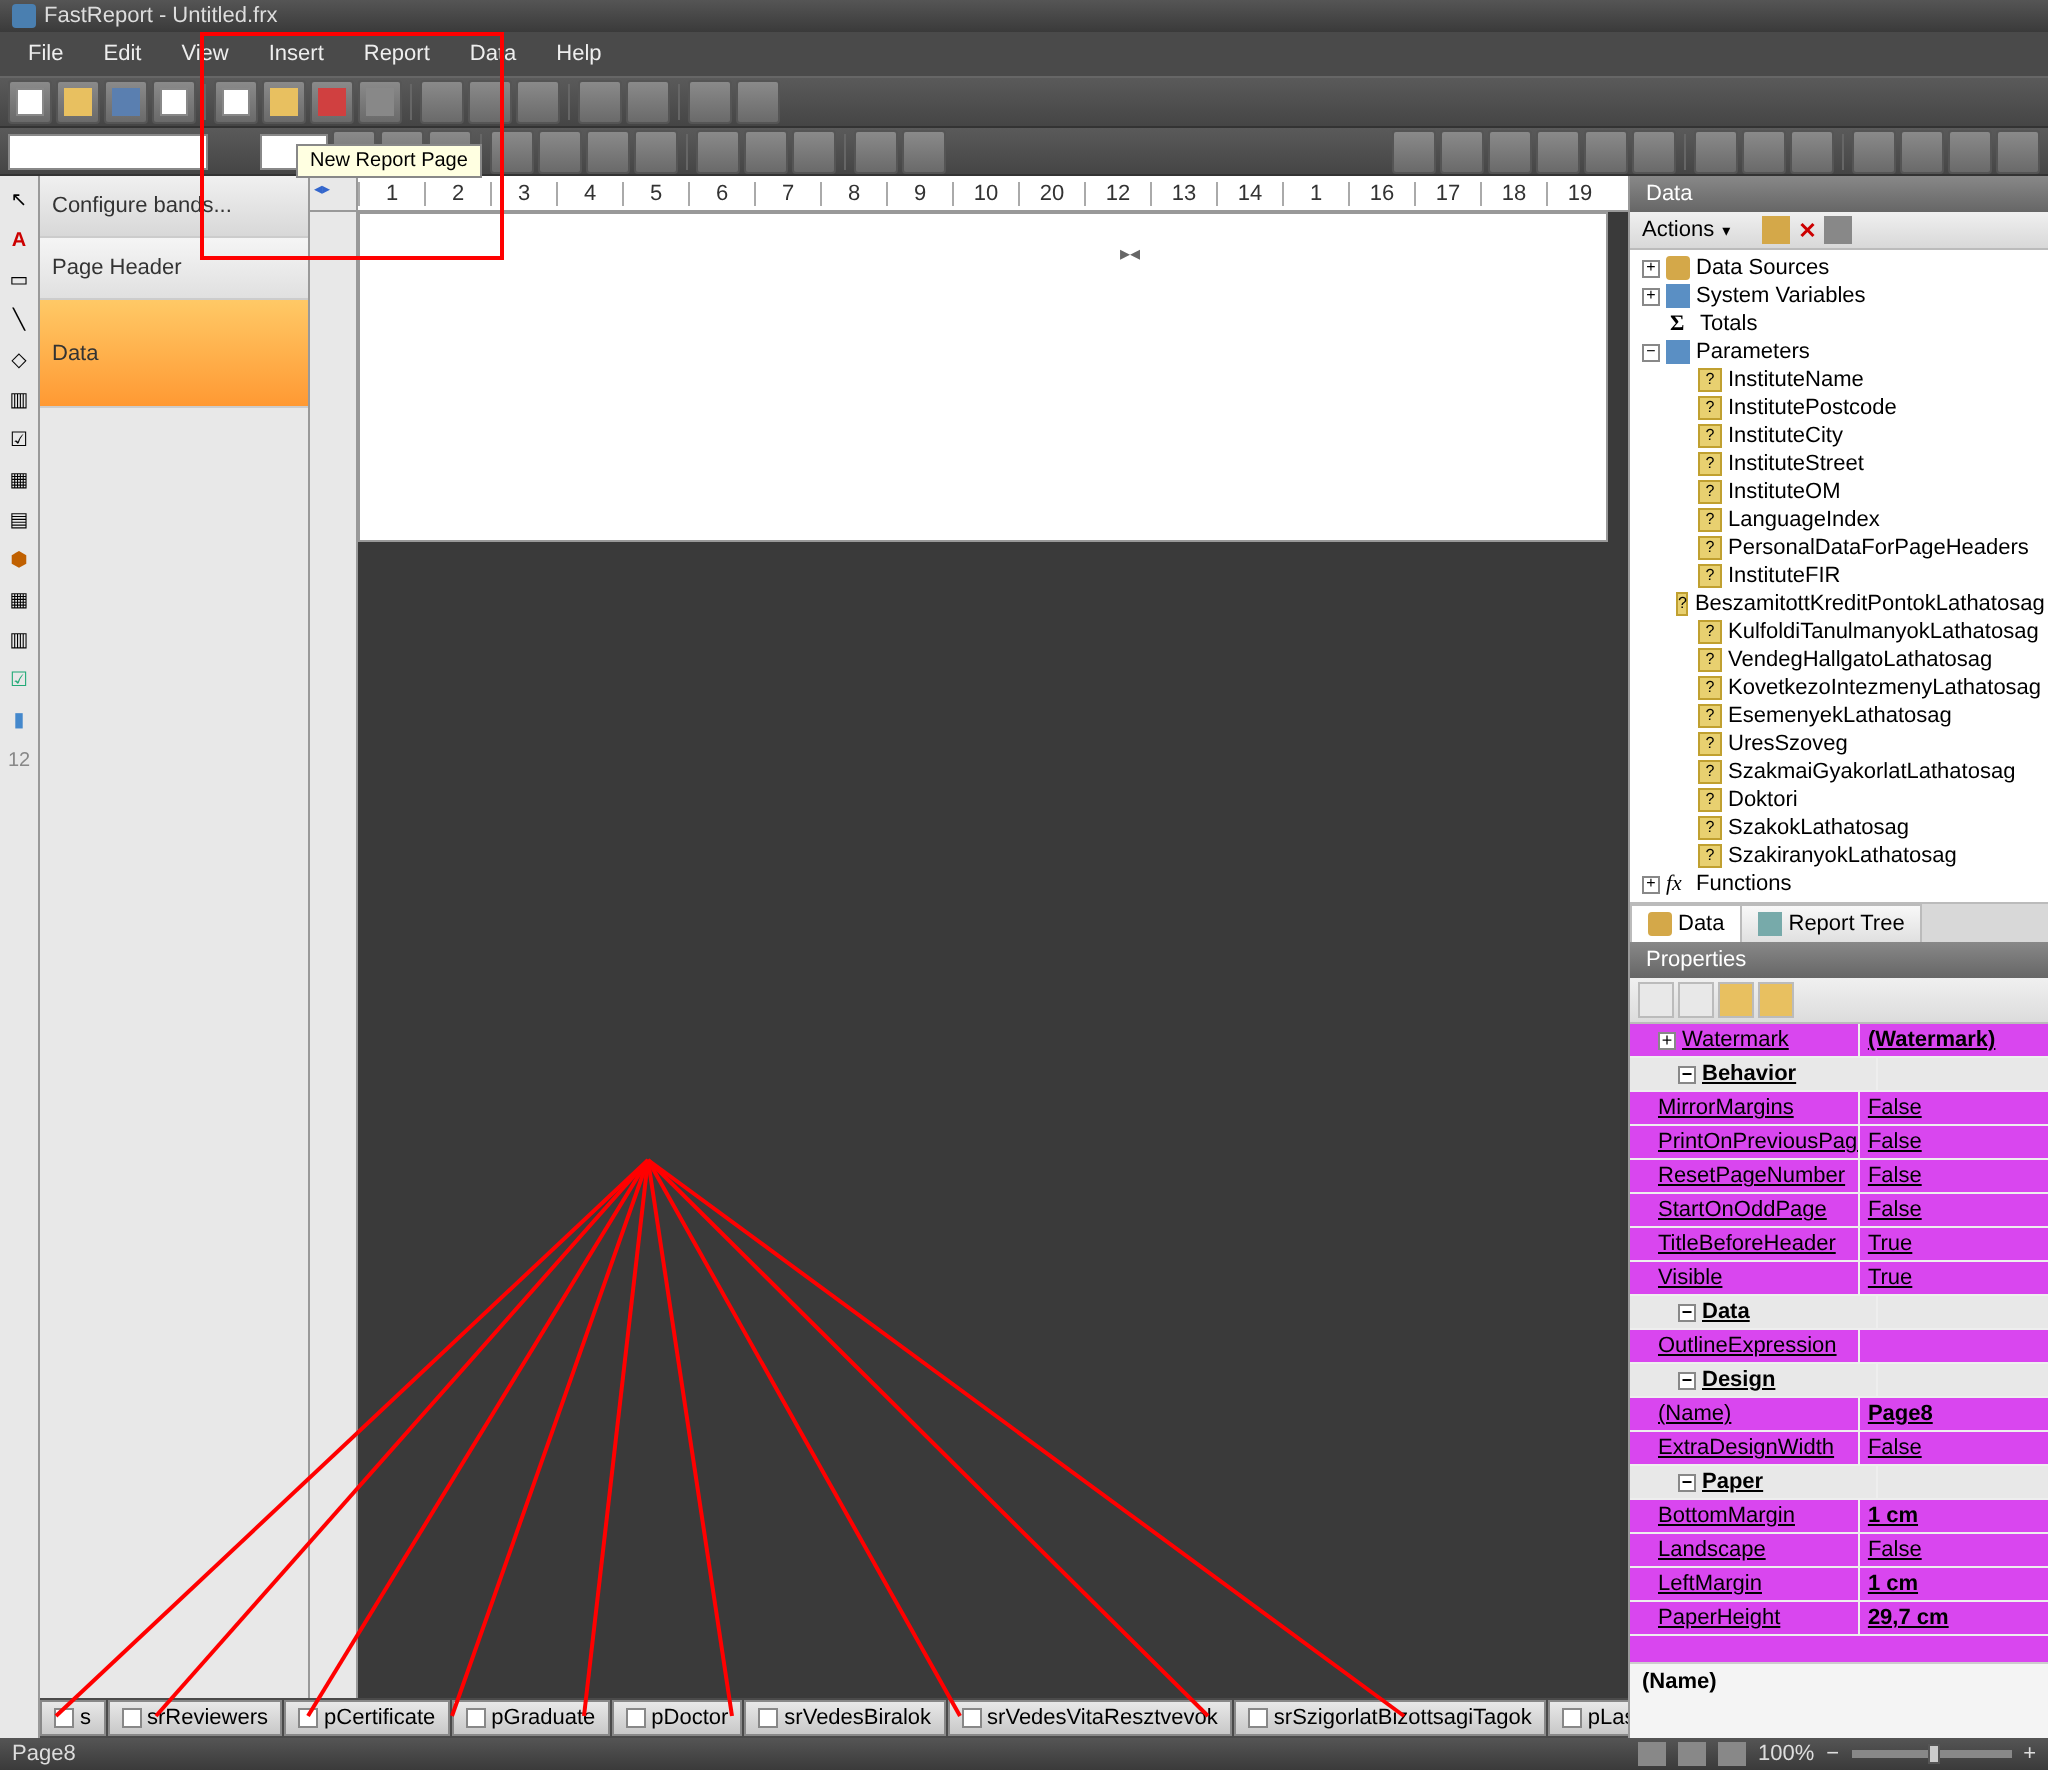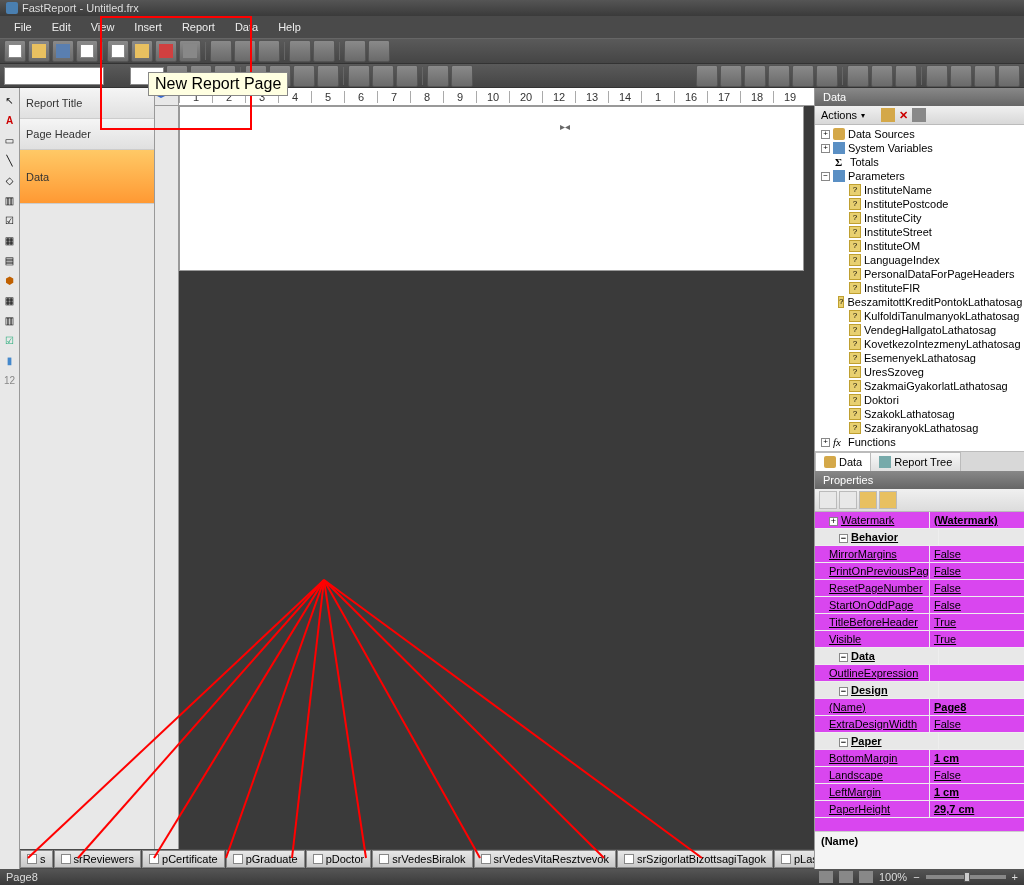--- a/index.html
+++ b/index.html
@@ -89,21 +89,21 @@
 .statusbar { position: absolute; bottom: 0; left: 0; right: 0; height: 16px; background: linear-gradient(#555, #3a3a3a); color: #ddd; display: flex; align-items: center; padding: 0 6px; justify-content: space-between; }
 .status-right { display: flex; align-items: center; gap: 6px; }
 .zoom-slider { width: 80px; height: 4px; background: #888; position: relative; }
 .zoom-thumb { position: absolute; left: 38px; top: -3px; width: 6px; height: 10px; background: #ccc; border: 1px solid #555; }
 
 
 .annotation { position: absolute; pointer-events: none; }
 .red-box { border: 2px solid #f00; }
 
 
-.tooltip { position: absolute; background: #ffffe1; border: 1px solid #888; padding: 2px 6px; font-size: 16px; color: #000; z-index: 100; }
+.tooltip { position: absolute; background: #ffffe1; border: 1px solid #888; padding: 2px 6px; font-size: 10px; color: #000; z-index: 100; }
 
 svg.red-lines { position: absolute; top: 0; left: 0; pointer-events: none; }
 </style>
 </head>
 <body>
 
 <div class="titlebar">
   <div class="titlebar-icon"></div>
   <span>FastReport - Untitled.frx</span>
 </div>
@@ -207,21 +207,21 @@
     <div class="tool">▤</div>
     <div class="tool" style="color:#c06000">⬢</div>
     <div class="tool">▦</div>
     <div class="tool">▥</div>
     <div class="tool" style="color:#2a7">☑</div>
     <div class="tool" style="color:#48c">▮</div>
     <div class="tool" style="color:#888">12</div>
   </div>
 
   <div class="bands">
-    <div class="band-item">Report Title</div>
+    <div class="band-item configure">Configure bands...</div>
     <div class="band-item">Page Header</div>
     <div class="band-item data">Data</div>
   </div>
 
   <div class="canvas-area">
     <div class="ruler-corner">
       <span style="color:#36c;font-size:8px;padding-left:2px">◂▸</span>
     </div>
     <div class="ruler-h" id="ruler-h">
         <span>1</span>

